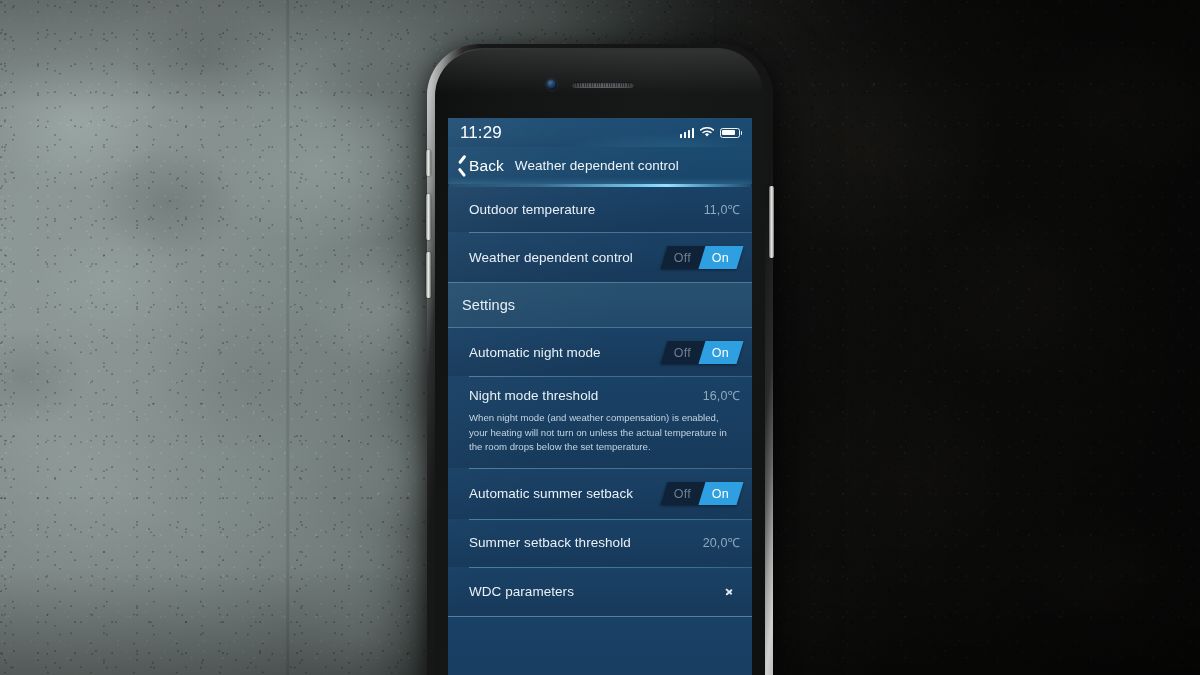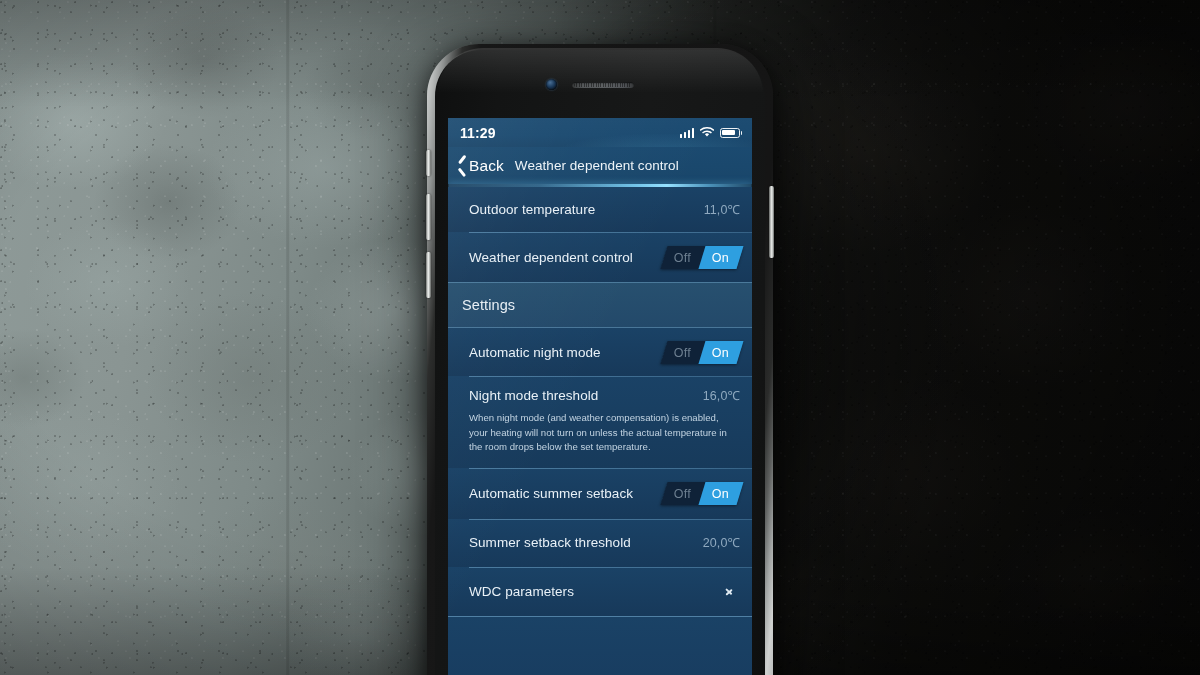--- a/index.html
+++ b/index.html
@@ -171,21 +171,21 @@
     background:linear-gradient(180deg,#1d4c72 0%,#1b4a70 60%,#1a4569 100%);
     display:flex; align-items:center; justify-content:space-between;
     padding:0 12px;
     color:#fff;
   }
   #statusbar::after {
     content:""; position:absolute; inset:0;
     background:radial-gradient(ellipse 160px 28px at 72% 120%, rgba(86,178,222,.22), transparent 70%);
     pointer-events:none;
   }
-  #clock { font-size:14px; font-weight:700; letter-spacing:.1px; position:relative; z-index:2; }
+  #clock { font-size:17px; font-weight:400; letter-spacing:.1px; position:relative; z-index:2; }
   #status-icons { display:flex; align-items:center; gap:6px; position:relative; z-index:2; }
   .bars { display:flex; align-items:flex-end; gap:1.6px; height:10px; }
   .bars i { display:block; width:2.4px; background:#fff; border-radius:.5px; }
   .bars i:nth-child(1){height:4px}.bars i:nth-child(2){height:6px}
   .bars i:nth-child(3){height:8px}.bars i:nth-child(4){height:10px}
   .batt {
     width:20px; height:10px; border:1.4px solid rgba(255,255,255,.92);
     border-radius:2.6px; position:relative; padding:1.2px;
   }
   .batt::after {

